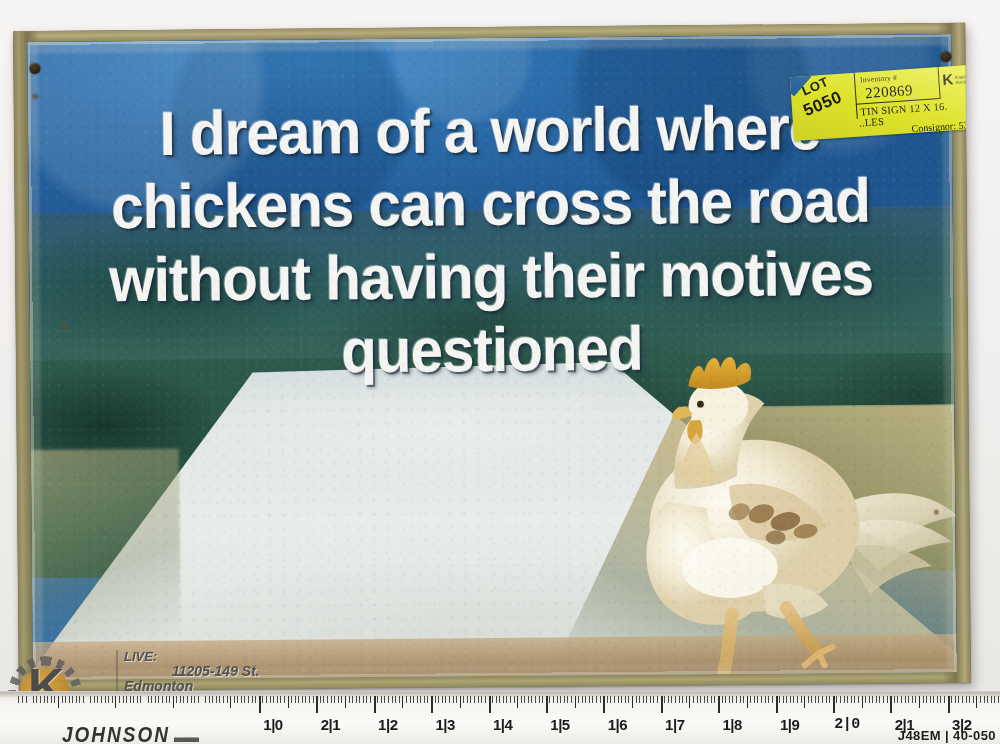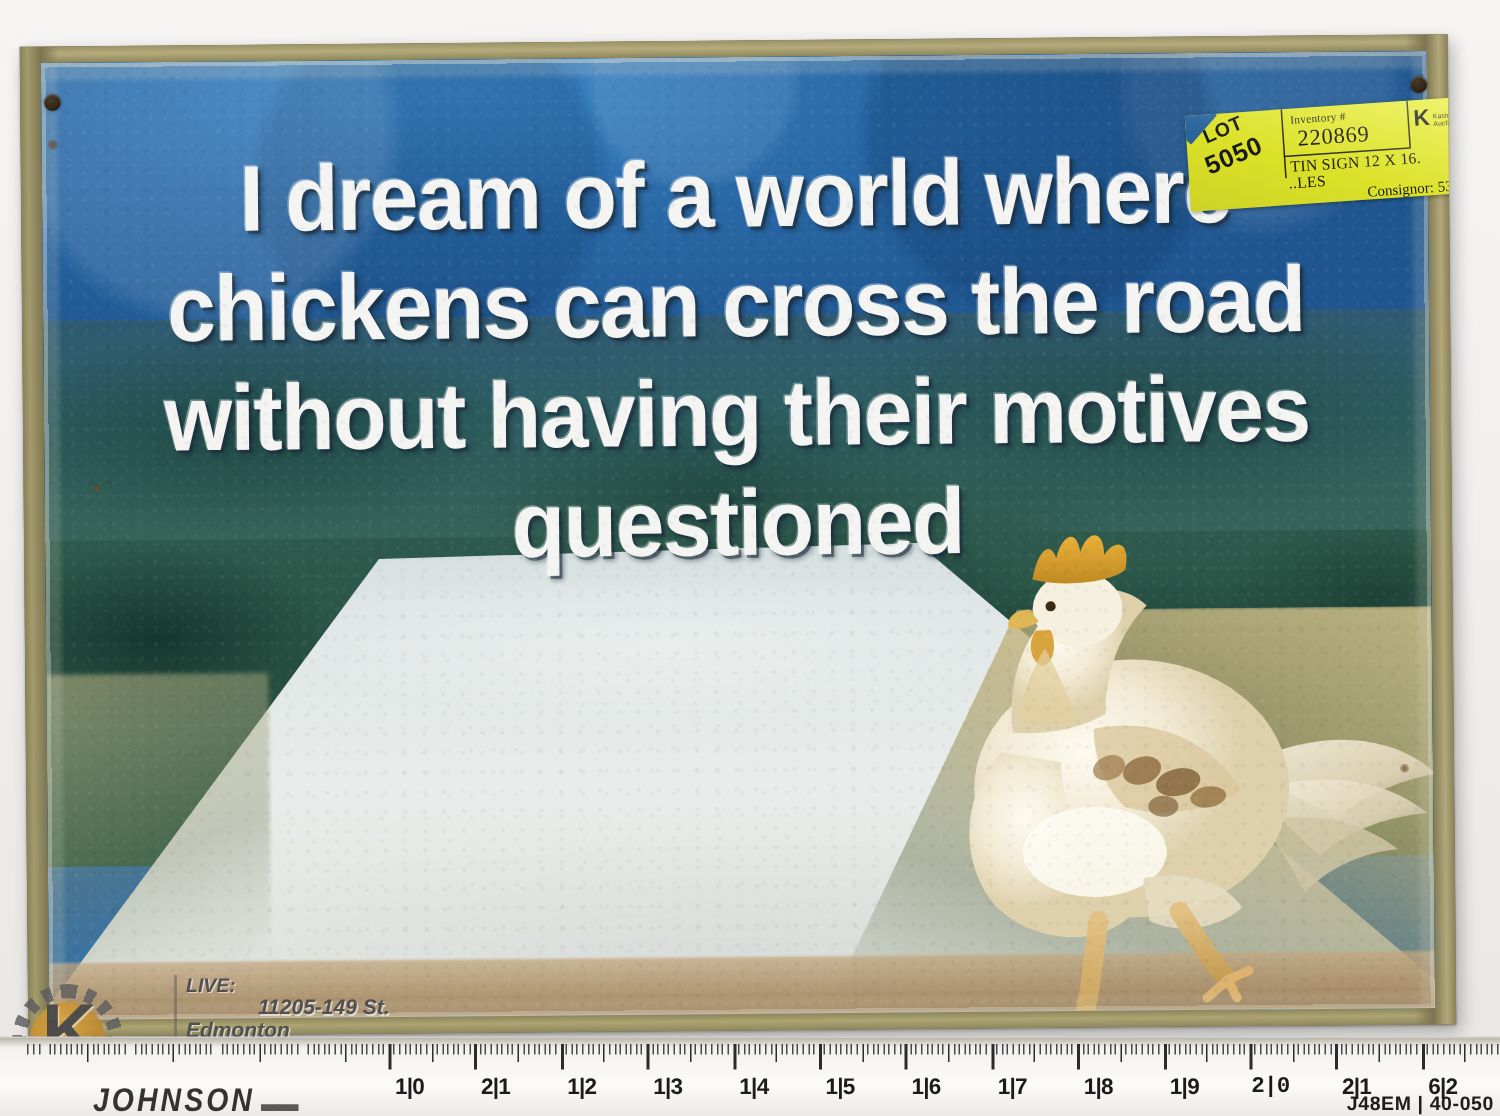--- a/index.html
+++ b/index.html
@@ -612,21 +612,21 @@
         <div class="rlabel" style="left: 655.8px;">1|7</div>
         <div class="tick major" style="left: 699.2px;"></div>
         <div class="rlabel" style="left: 713.2px;">1|8</div>
         <div class="tick major" style="left: 756.6px;"></div>
         <div class="rlabel" style="left: 770.6px;">1|9</div>
         <div class="tick major" style="left: 814px;"></div>
         <div class="rlabel" style="left: 828px; font-family: Liberation Mono, monospace;">2|0</div>
         <div class="tick major" style="left: 871.4px;"></div>
         <div class="rlabel" style="left: 885.4px;">2|1</div>
         <div class="tick major" style="left: 928.8px;"></div>
-        <div class="rlabel" style="left: 942.8px;">6|2</div>
+        <div class="rlabel" style="left: 942.8px;">3|2</div>
         <div class="tick major" style="left: 986.2px;"></div>
         <div class="rlabel" style="left: 1000.2px;">2|3</div>
         <div class="tick minor" style="left: -0.5375px;"></div>
         <div class="tick minor" style="left: 3.05px;"></div>
         <div class="tick minor" style="left: 6.6375px;"></div>
         <div class="tick minor" style="left: 13.8125px;"></div>
         <div class="tick minor" style="left: 17.4px;"></div>
         <div class="tick minor" style="left: 20.9875px;"></div>
         <div class="tick minor" style="left: 24.575px;"></div>
         <div class="tick minor" style="left: 28.1625px;"></div>

